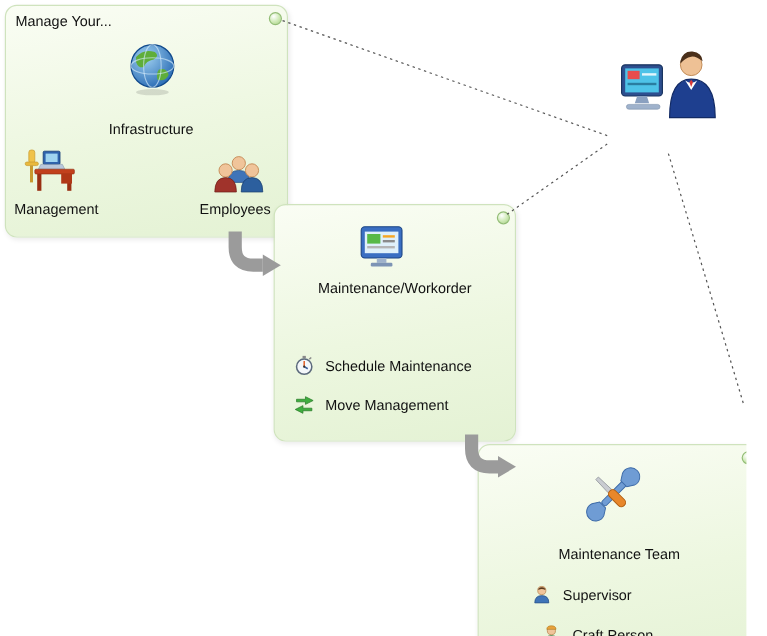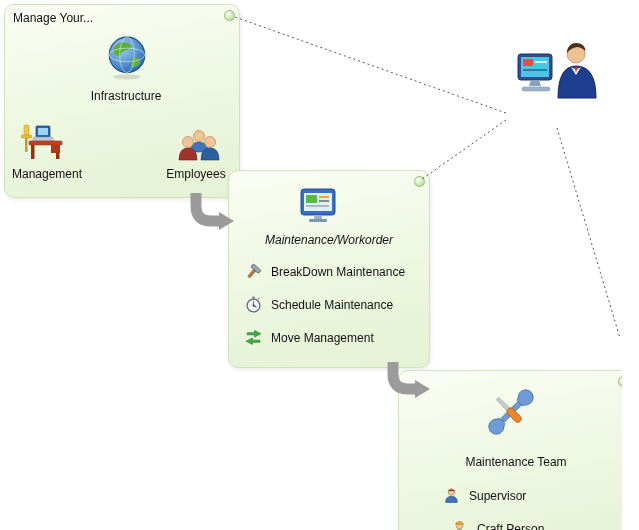--- a/index.html
+++ b/index.html
@@ -48,21 +48,21 @@
           </radialGradient>
         </defs>
         <ellipse cx="22" cy="41" rx="13" ry="2.5" fill="#000" opacity="0.12"></ellipse>
         <circle cx="22" cy="20" r="17" fill="url(#gl1)" stroke="#114a8c" stroke-width="1"></circle>
         <path d="M9 13 Q15 6 24 9 Q28 12 23 15 Q17 16 15 21 Q11 22 9 17 Z" fill="#5fae3a"></path>
         <path d="M27 23 Q33 21 35 27 Q32 33 26 31 Q25 26 27 23 Z" fill="#5fae3a"></path>
         <ellipse cx="22" cy="20" rx="17" ry="6.5" fill="none" stroke="#d6ebfa" stroke-width="0.9" opacity="0.65"></ellipse>
         <ellipse cx="22" cy="20" rx="7" ry="17" fill="none" stroke="#d6ebfa" stroke-width="0.9" opacity="0.65"></ellipse>
       </svg>
     </div>
-    <div class="node-label" style="left:58px;top:84px;width:126px;">Infrastructure</div>
+    <div class="node-label" style="left:58px;top:96px;width:126px;">Infrastructure</div>
 
     <div class="big-node" style="left:14px;top:112px;width:46px;height:46px;">
       <svg viewBox="0 0 46 46" width="46" height="46">
         <rect x="5" y="8" width="5" height="11" rx="2" fill="#f0c24a" stroke="#c89a2e" stroke-width="0.6"></rect>
         <rect x="2" y="18" width="11" height="3" rx="1.5" fill="#e9b93d" stroke="#c89a2e" stroke-width="0.6"></rect>
         <rect x="6" y="21" width="2.5" height="14" fill="#c89a2e"></rect>
         <rect x="17" y="9" width="14" height="11" rx="1" fill="#2f63ad" stroke="#173f78" stroke-width="0.7"></rect>
         <rect x="19" y="11" width="10" height="7" fill="#9fd4f0"></rect>
         <path d="M15 20 L33 20 L35 24 L13 24 Z" fill="#b9c8dc" stroke="#8497ae" stroke-width="0.5"></path>
         <rect x="10" y="24" width="33" height="4" rx="1" fill="#c2401c" stroke="#8e2c10" stroke-width="0.5"></rect>
@@ -94,31 +94,22 @@
         <rect x="4" y="4" width="34" height="26" rx="3" fill="#3a6ec2" stroke="#1c4584" stroke-width="0.9"></rect>
         <rect x="7" y="8" width="28" height="18" fill="#dff0fa"></rect>
         <rect x="9" y="10" width="11" height="8" fill="#58b947"></rect>
         <rect x="22" y="11" width="10" height="2" fill="#f5a623"></rect>
         <rect x="22" y="15" width="10" height="2" fill="#8a8a8a"></rect>
         <rect x="9" y="20" width="23" height="2" fill="#b5b5b5"></rect>
         <rect x="17" y="30" width="8" height="4" fill="#9fb2cc"></rect>
         <rect x="12" y="34" width="18" height="3" rx="1" fill="#7d94b5"></rect>
       </svg>
     </div>
-    <div class="panel-title-center" style="top:62px;font-style:italic;">Maintenance/Workorder</div>
+    <div class="panel-title-center" style="top:62px;">Maintenance/Workorder</div>
 
-    <div class="row" style="left:16px;top:92px;">
-      <svg viewBox="0 0 16 16" width="17" height="17">
-        <g transform="rotate(40 8 8)">
-          <rect x="3" y="2.5" width="10" height="4" rx="1.8" fill="#9aa6b5" stroke="#5d6b7d" stroke-width="0.7"></rect>
-          <rect x="6.8" y="6" width="2.4" height="9" rx="1" fill="#b5773a" stroke="#8a5524" stroke-width="0.6"></rect>
-        </g>
-      </svg>
-      <span>BreakDown Maintenance</span>
-    </div>
 
     <div class="row" style="left:16px;top:125px;">
       <svg viewBox="0 0 16 16" width="17" height="17">
         <rect x="6.7" y="0.5" width="2.6" height="2" fill="#8a8a8a"></rect>
         <line x1="12" y1="3.2" x2="13.5" y2="1.8" stroke="#8a8a8a" stroke-width="1.2"></line>
         <circle cx="8" cy="9" r="6" fill="#f4f7fa" stroke="#5d6b7d" stroke-width="1.2"></circle>
         <line x1="8" y1="9" x2="8" y2="4.6" stroke="#e2622b" stroke-width="1.2"></line>
         <line x1="8" y1="9" x2="10.8" y2="10.6" stroke="#3a5f9e" stroke-width="1.2"></line>
         <circle cx="8" cy="9" r="0.9" fill="#333"></circle>
       </svg>

